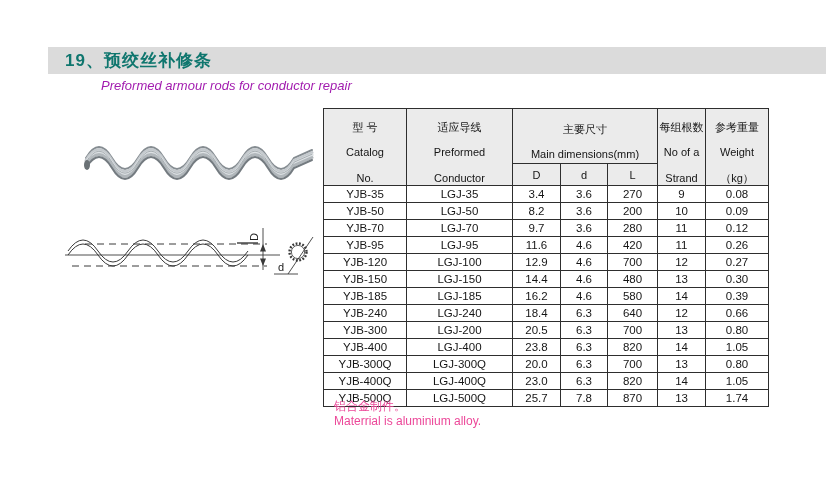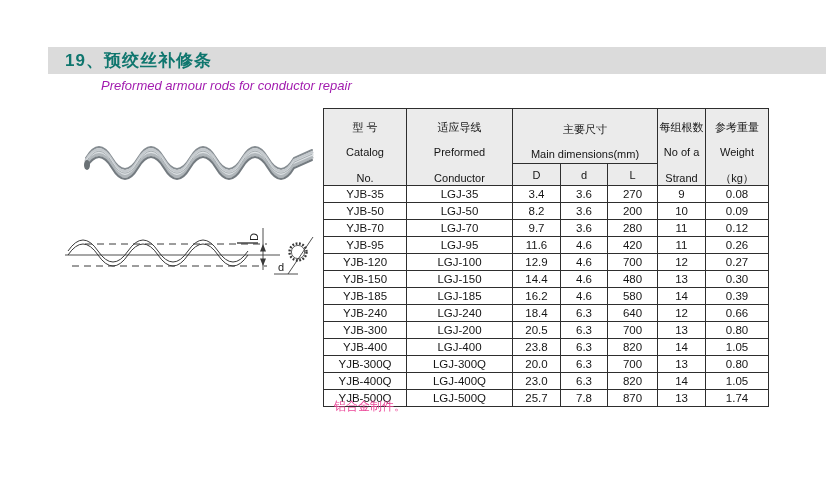--- a/index.html
+++ b/index.html
@@ -263,15 +263,16 @@
           <td>7.8</td>
           <td>870</td>
           <td>13</td>
           <td>1.74</td>
         </tr>
       </tbody>
   </table>
 
   <div class="notes">
     <div>铝合金制件。</div>
+    <div>Materrial is aluminium alloy.</div>
   </div>
 
 </div>
 
 </body></html>

